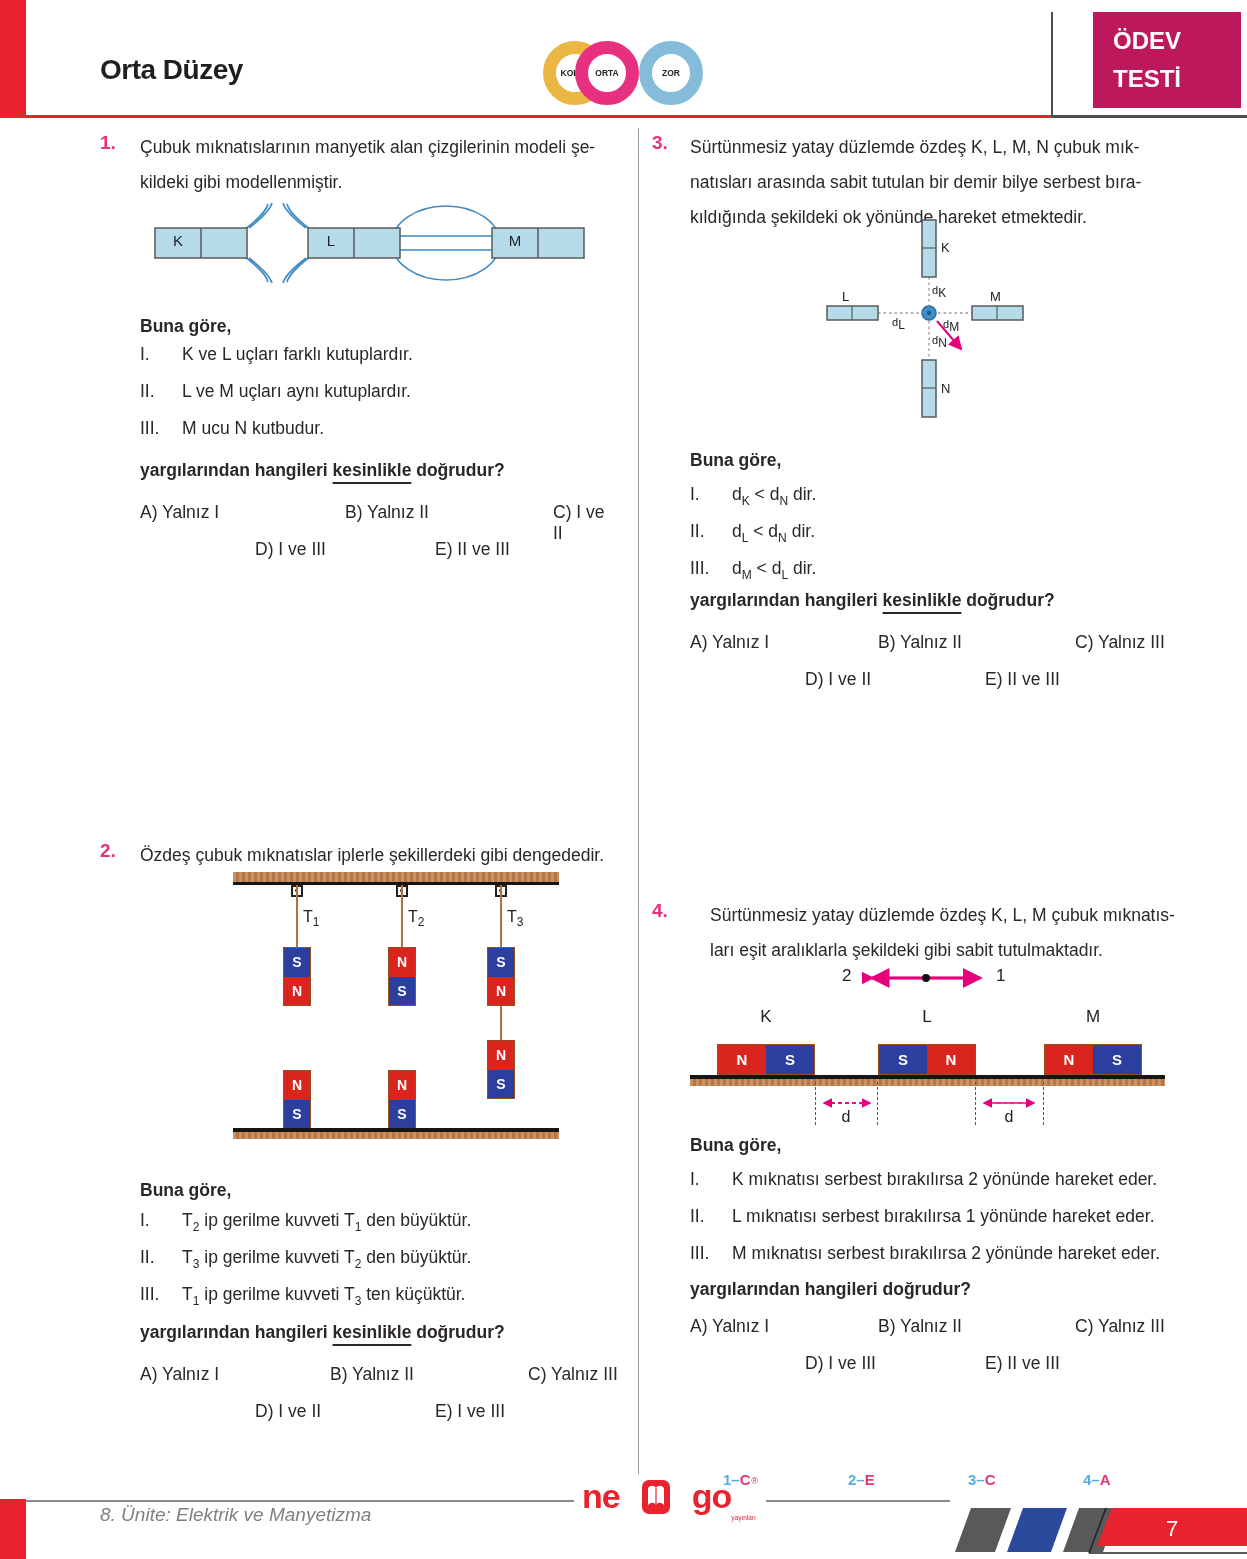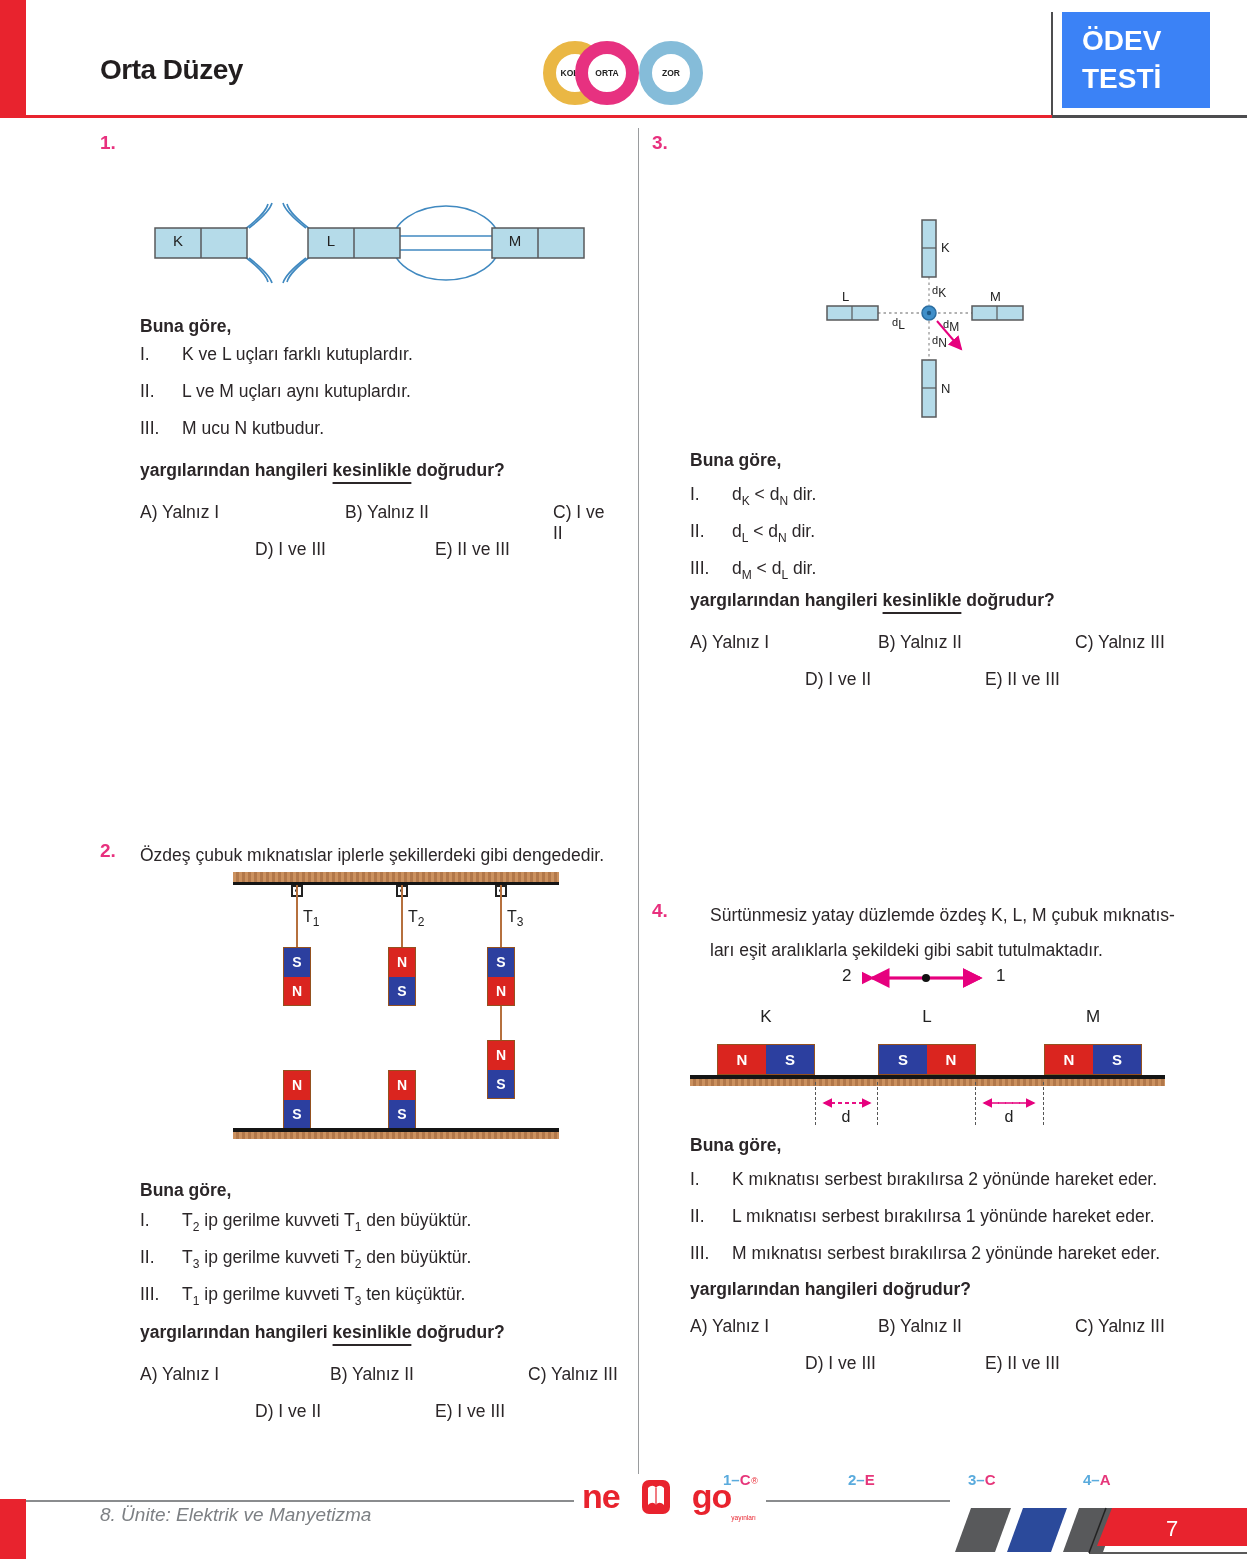--- a/index.html
+++ b/index.html
@@ -6,22 +6,22 @@
   .page{position:relative;width:1247px;height:1559px;background:#ffffff;overflow:hidden;
         font-family:"Liberation Sans",sans-serif;color:#2b2628;}
   .abs{position:absolute;}
   sub{font-size:12px;line-height:0;}
   
   .redbar{left:0;top:0;width:26px;height:115px;background:#e8232e;}
   .title{left:100px;top:54px;font-size:28px;font-weight:bold;color:#221e1f;letter-spacing:-.5px;}
   .redline{left:0;top:115px;width:1052px;height:3px;background:#e8232e;}
   .grayline-hdr{left:1052px;top:115px;width:195px;height:3px;background:#4d4d4f;}
   .vline-hdr{left:1051px;top:12px;width:2px;height:103px;background:#4d4d4f;}
-  .testbox{left:1062px;top:12px;width:148px;height:96px;background:#3b82f6;color:#fff;
-           font-weight:bold;font-size:28px;line-height:38px;padding:10px 0 0 20px;box-sizing:border-box;}
+  .testbox{left:1093px;top:12px;width:148px;height:96px;background:#be185d;color:#fff;
+           font-weight:bold;font-size:24px;line-height:38px;padding:10px 0 0 20px;box-sizing:border-box;}
   .ring{position:absolute;width:38px;height:38px;border:13px solid #ccc;border-radius:50%;
         background:#fff;display:flex;align-items:center;justify-content:center;}
   .ring span{font-size:8.5px;font-weight:bold;color:#222;}
   .ring-kolay{border-color:#eab744;}
   .ring-orta{border-color:#e73180;z-index:2;}
   .ring-zor{border-color:#85bcd9;}
   
   .q{position:absolute;}
   .qnum{position:absolute;left:0;top:2px;font-size:19px;font-weight:bold;color:#e8307e;}
   .qtext{position:absolute;left:40px;top:0;width:482px;font-size:17.5px;line-height:35px;
@@ -97,20 +97,22 @@
     <div>ÖDEV</div>
     <div>TESTİ</div>
   </div>
   <div class="abs redline"></div>
   <div class="abs grayline-hdr"></div>
 
   <div class="abs divider"></div>
 
   <div class="q" style="left:100px;top:130px;width:522px;height:450px;">
     <div class="qnum">1.</div>
+    <div class="qtext">Çubuk mıknatıslarının manyetik alan çizgilerinin modeli şe-
+kildeki gibi modellenmiştir.</div>
 
     <div class="diag" style="left:40px;top:71px;width:480px;height:112px;">
       <svg width="480" height="112" viewBox="0 0 480 112">
 
         <path class="fieldline" d="M109,27 C122,17 130,9 132,2"></path>
         <path class="fieldline" d="M104,29 C117,19 126,11 128,3"></path>
         <path class="fieldline" d="M166,27 C153,17 145,9 143,2"></path>
         <path class="fieldline" d="M171,29 C158,19 149,11 147,3"></path>
         <path class="fieldline" d="M109,57 C122,67 130,75 132,82"></path>
         <path class="fieldline" d="M104,55 C117,65 126,73 128,81"></path>
@@ -234,20 +236,23 @@
       <span>C) Yalnız III</span>
     </div>
     <div class="row2" style="top:563px;">
       <span>D) I ve II</span>
       <span>E) I ve III</span>
     </div>
   </div>
 
   <div class="q" style="left:652px;top:130px;width:560px;height:580px;">
     <div class="qnum">3.</div>
+    <div class="qtext" style="left:38px;">Sürtünmesiz yatay düzlemde özdeş K, L, M, N çubuk mık-
+natısları arasında sabit tutulan bir demir bilye serbest bıra-
+kıldığında şekildeki ok yönünde hareket etmektedir.</div>
 
     <div class="diag" style="left:138px;top:83px;width:330px;height:215px;">
       <svg width="330" height="215" viewBox="0 0 330 215">
         <defs>
           <marker id="arrp" markerWidth="9" markerHeight="9" refX="6" refY="3.5" orient="auto">
             <path d="M0,0 L7,3.5 L0,7 Z" fill="#e6007e"></path>
           </marker>
         </defs>
 
         <line x1="139" y1="64" x2="139" y2="92" stroke="#999" stroke-width="1.3" stroke-dasharray="2.5,3"></line>

